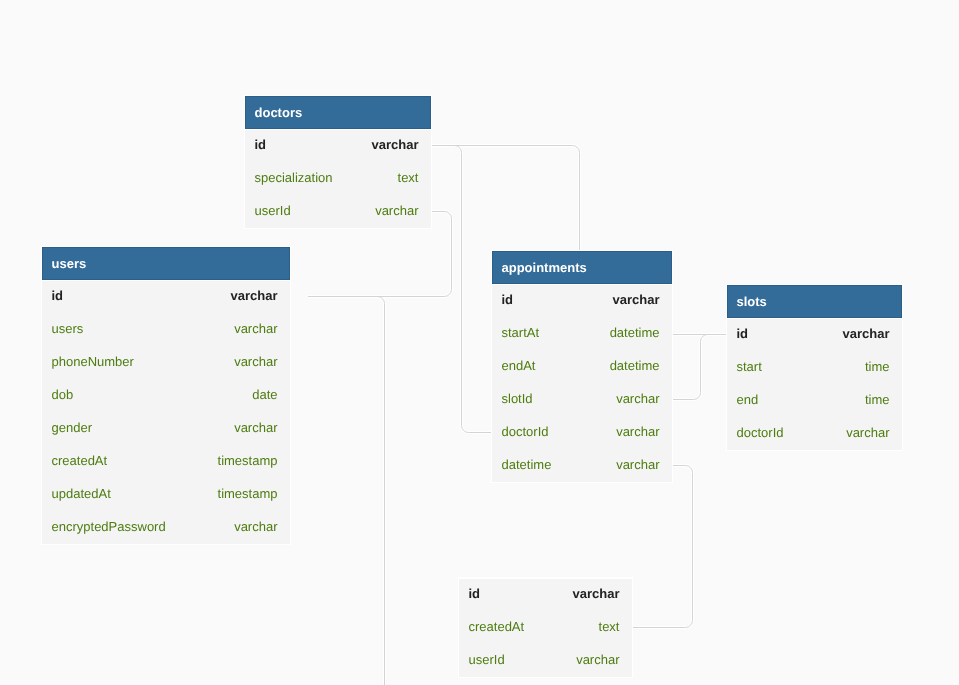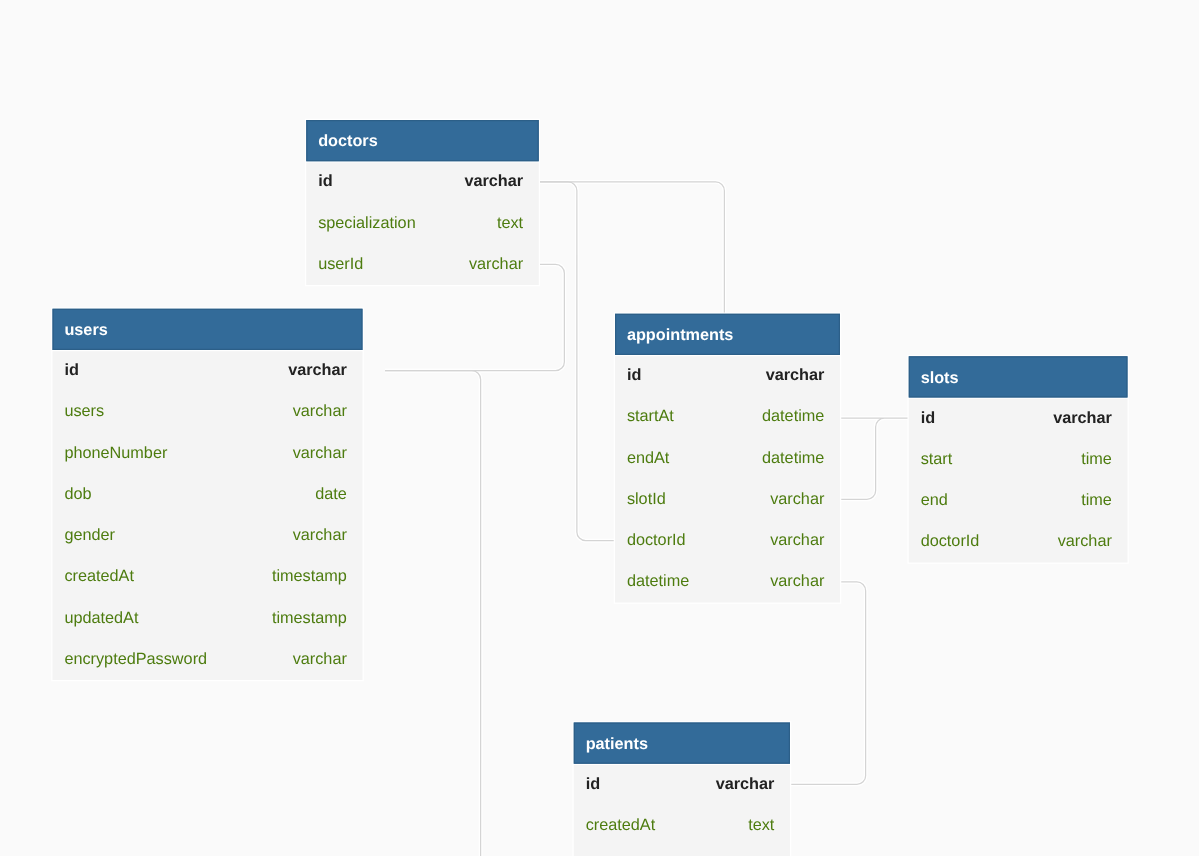--- a/index.html
+++ b/index.html
@@ -205,21 +205,20 @@
         <span>end</span>
         <span>time</span>
       </div>
       <div class="row">
         <span>doctorId</span>
         <span>varchar</span>
       </div>
     </div>
   </div>
   <div class="table" style="left:458px; top:541px; width:173px;">
-    <div class="tbl-header">patients</div>
     <div class="tbl-body" style="height:98px;">
       <div class="row pk">
         <span>id</span>
         <span>varchar</span>
       </div>
       <div class="row">
         <span>createdAt</span>
         <span>text</span>
       </div>
       <div class="row">

